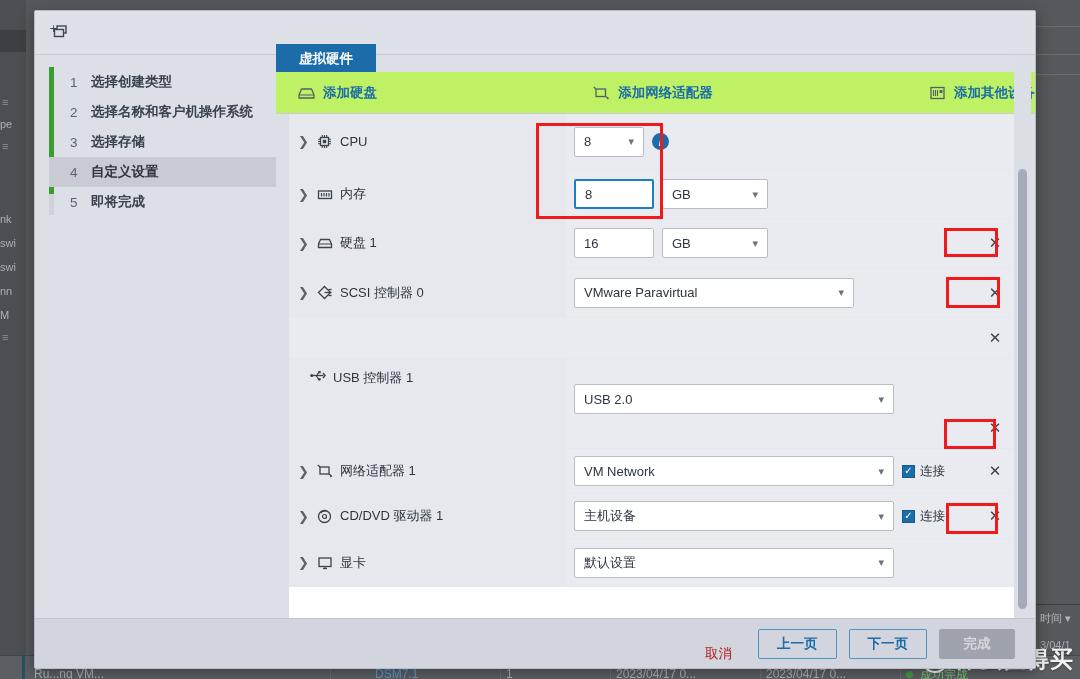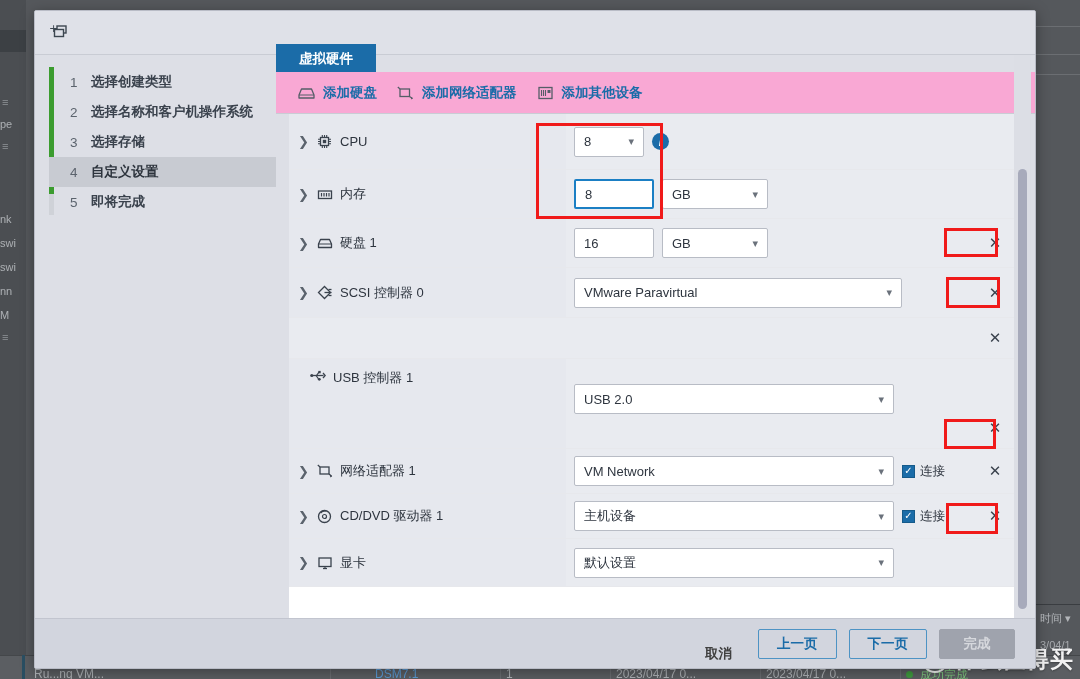--- a/index.html
+++ b/index.html
@@ -118,23 +118,24 @@
   .tab {
     height:28px; padding:0 22px; font-size:13.5px; font-weight:700;
     display:flex; align-items:center; justify-content:center;
     border:1px solid #a9c9dd; border-bottom:none; color:#1b6ca8;
     background:#f3f8fb;
   }
   .tab.active { background:#1b6ca8; color:#ffffff; border-color:#1b6ca8; }
 
   #toolbar {
     height:42px; flex:0 0 42px; display:flex; align-items:center;
-    gap:20px; padding-left:22px;
+    gap:34px; padding-left:22px;
     border-bottom:1px solid #c9ccd4;
-    background:#f9a8d4;
+    background:#bef264;
+    justify-content:space-between;
   }
   .tool {
     display:flex; align-items:center; gap:8px;
     color:#1b6ca8; font-size:13.5px; font-weight:700; cursor:pointer;
   }
   .tool svg { display:block; }
 
   
   #hw-scroll {
     flex:1 1 auto; min-height:0; overflow:hidden; position:relative;
@@ -214,21 +215,21 @@
     background:#a7aabb; border-radius:5px;
   }
 
   
   #footer {
     height:50px; flex:0 0 50px; display:flex; align-items:center;
     justify-content:flex-end; gap:12px; padding-right:20px;
     background:#d2d5de; border-top:1px solid #c2c5cf;
   }
   .lnk {
-    color:#404040; font-size:13.5px; font-weight:700; cursor:pointer;
+    color:#b91c1c; font-size:13.5px; font-weight:400; cursor:pointer;
     margin-right:14px;
     margin-top:20px;
   }
   .btn {
     min-width:76px; height:30px; padding:0 18px;
     display:flex; align-items:center; justify-content:center;
     font-size:13.5px; font-weight:700; border-radius:2px; cursor:pointer;
   }
   .btn.outline { border:1px solid #4d93c4; color:#1b6ca8; background:transparent; }
   .btn.disabled { background:#9fa3ad; color:#d6d8dd; border:1px solid #9fa3ad; }
@@ -461,21 +462,21 @@
               <svg width="16" height="15" viewBox="0 0 16 15">
                 <path d="M7.5 1.5 L13.5 7.5 L7.5 13.5 L1.5 7.5 Z" fill="none" stroke="#3a424d" stroke-width="1.3"></path>
                 <line x1="7.5" y1="7.5" x2="14.5" y2="7.5" stroke="#3a424d" stroke-width="1.3"></line>
                 <line x1="11.5" y1="4.5" x2="14.5" y2="4.5" stroke="#3a424d" stroke-width="1.3"></line>
                 <line x1="11.5" y1="10.5" x2="14.5" y2="10.5" stroke="#3a424d" stroke-width="1.3"></line>
               </svg>
             </span>
             <span>SCSI 控制器 0</span>
           </div>
           <div class="cval">
-            <div class="sel" style="width:328px;text-align:right;">
+            <div class="sel" style="width:280px;text-align:right;">
               <span>VMware Paravirtual</span>
               <span class="caret">▾</span>
             </div>
           </div>
           <div class="cact">
             <div class="xbtn">✕</div>
           </div>
         </div>
 
         <div class="hrow" style="height:41px;">

